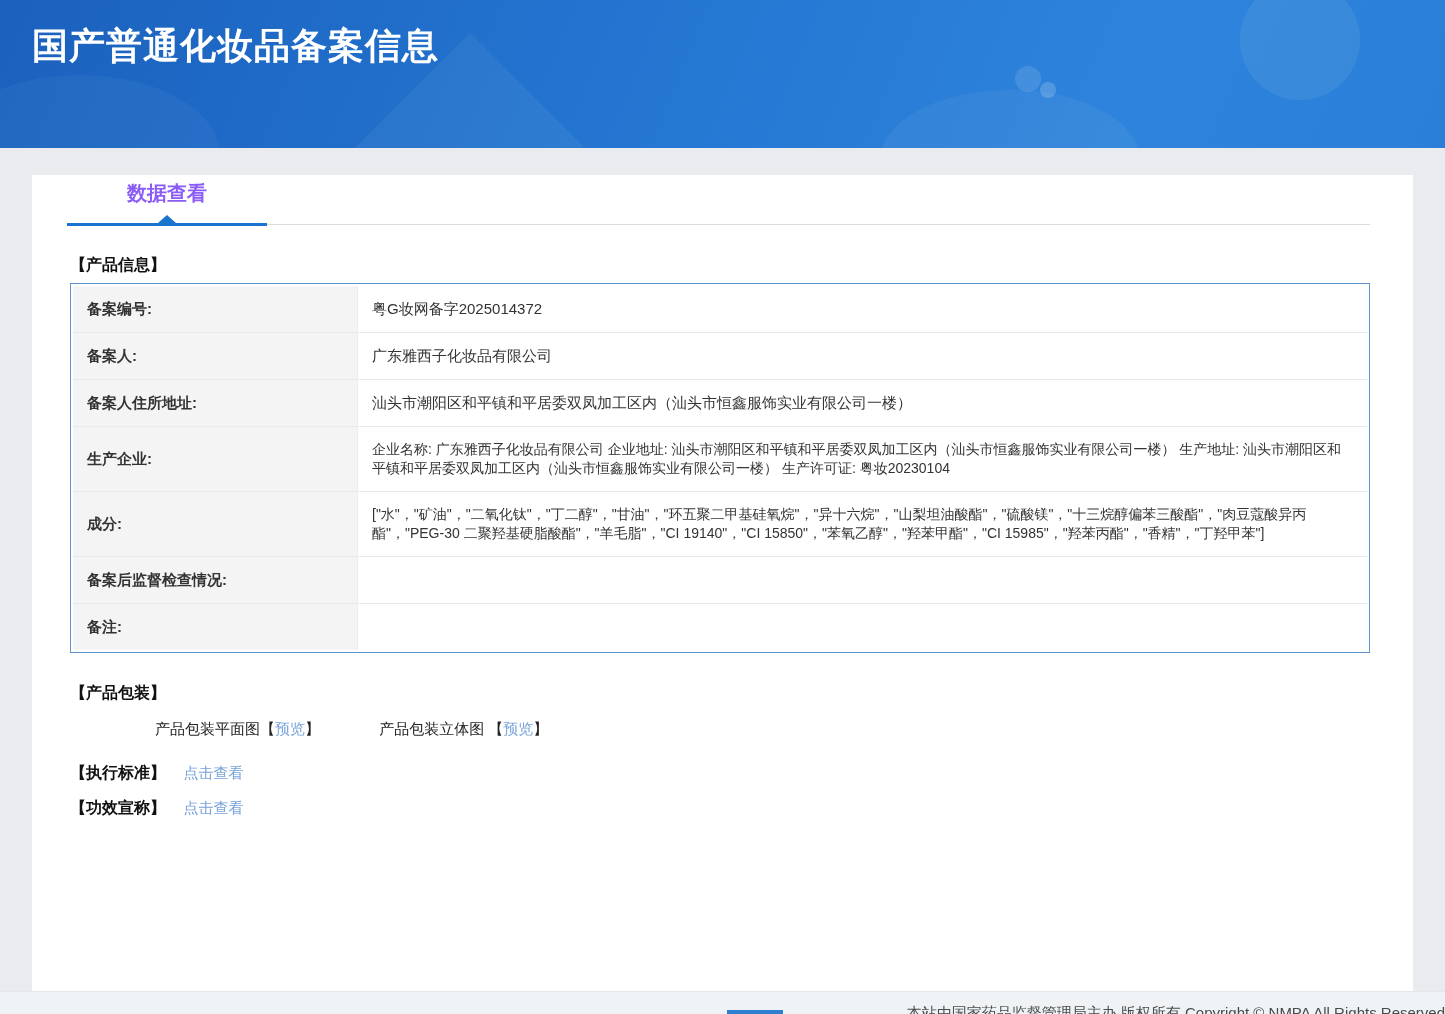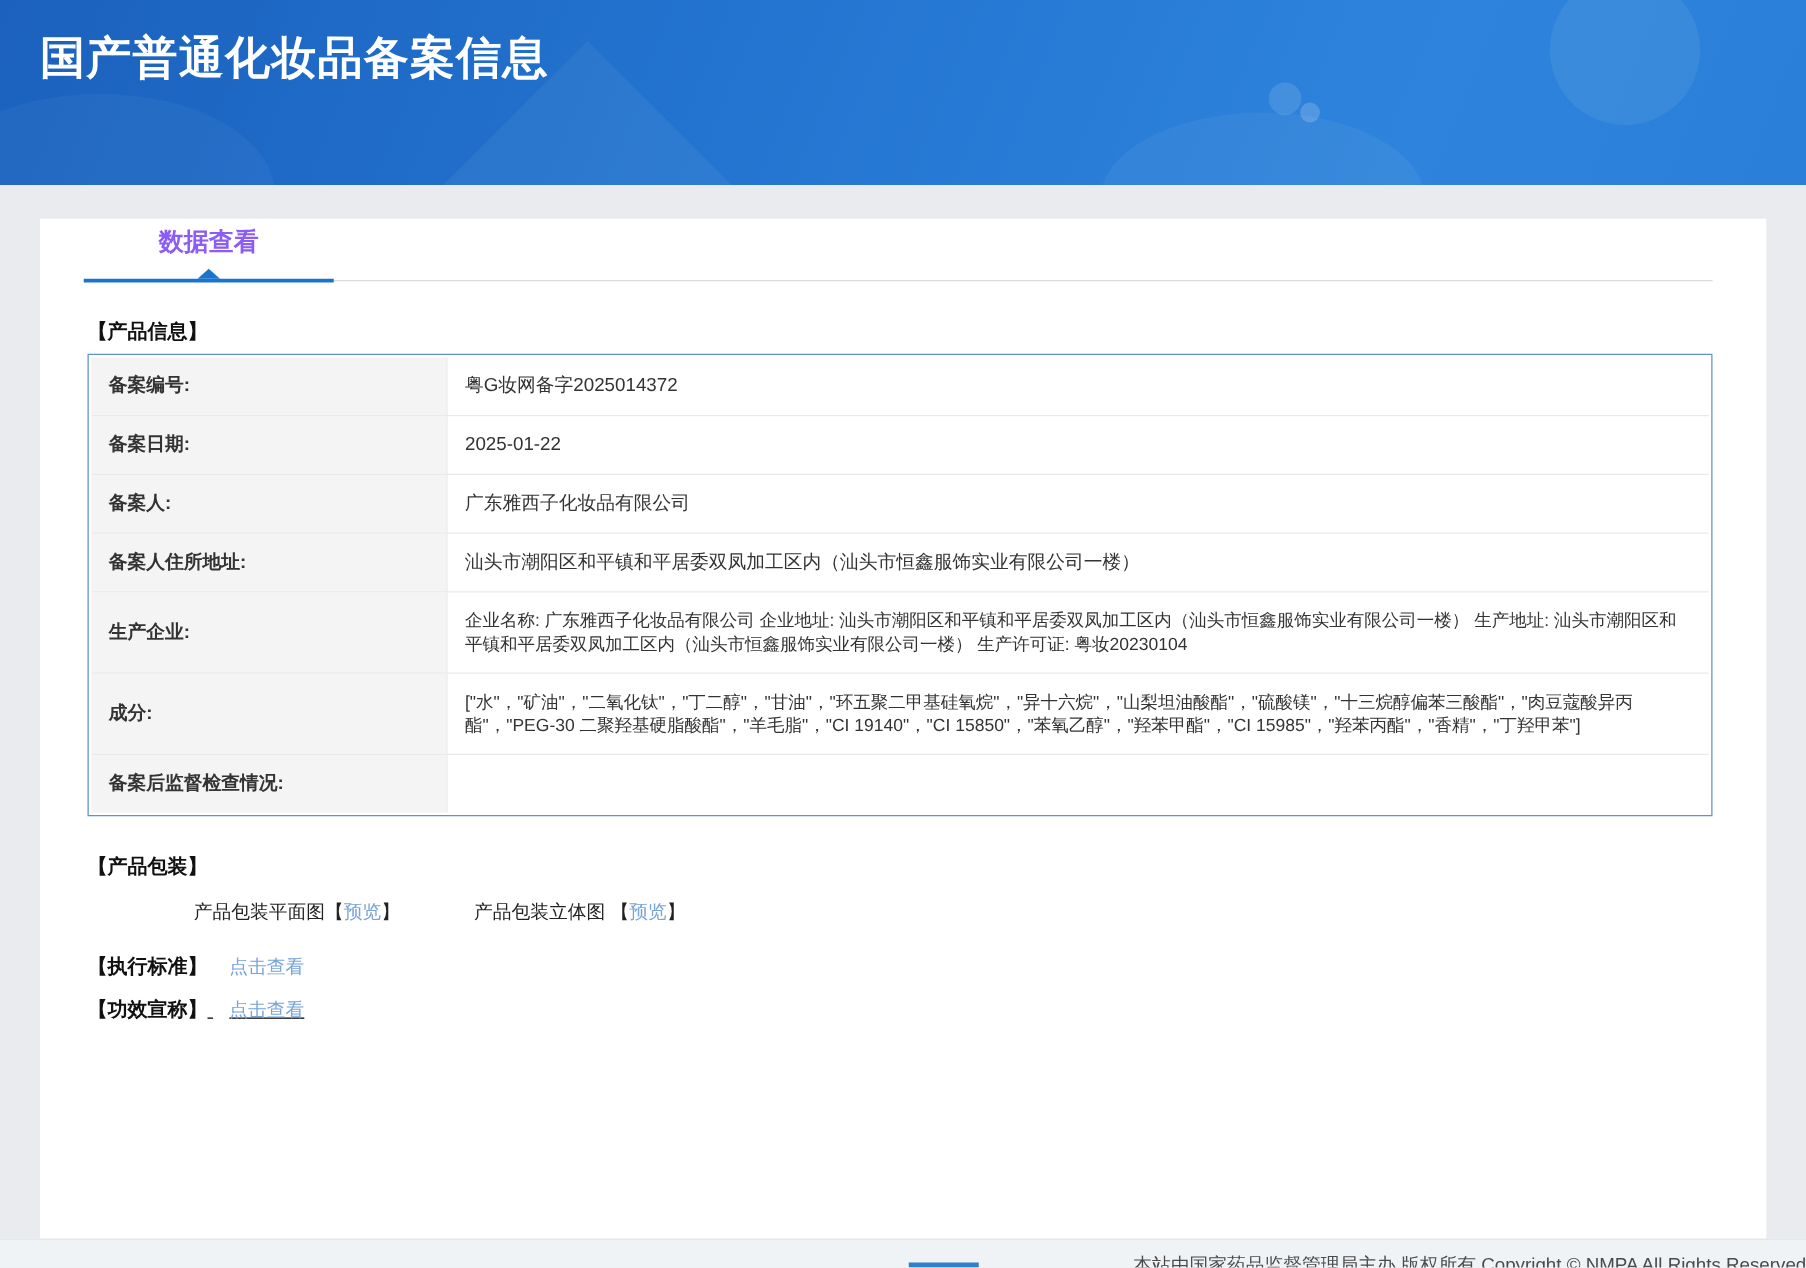--- a/index.html
+++ b/index.html
@@ -127,21 +127,21 @@
   .pack-item { display: inline-block; }
   .pack-item + .pack-item { margin-left: 55px; }
   .bracket { color: #222222; font-weight: 400; }
   a.link {
     color: #76a3da;
     text-decoration: none;
     cursor: pointer;
     font-size: 15px;
   }
   .std-row { margin: 24px 0 0 38px; font-size: 16px; }
-  .std-row + .std-row { margin-top: 14px; text-decoration: underline; }
+  .std-row + .std-row { margin-top: 14px; }
   .std-row a.link { margin-left: 13px; font-size: 15px; text-align: right; }
 
   
   .footer {
     margin-top: 0;
     height: 41px;
     background: #f0f3f6;
     border-top: 1px solid #e3e6ea;
     text-align: right;
     line-height: 41px;
@@ -181,41 +181,41 @@
   <div class="section-title">【产品信息】</div>
 
   <div class="info-table-wrap">
     <table class="info-table">
       <tbody>
         <tr>
           <td class="cell-label">备案编号:</td>
           <td class="cell-value">粤G妆网备字2025014372</td>
         </tr>
         <tr>
-          <td class="cell-label">备案日期:</td>
-          <td class="cell-value">2025-01-22</td>
-        </tr>
-        <tr>
           <td class="cell-label">备案人:</td>
           <td class="cell-value">广东雅西子化妆品有限公司</td>
         </tr>
         <tr>
           <td class="cell-label">备案人住所地址:</td>
           <td class="cell-value">汕头市潮阳区和平镇和平居委双凤加工区内（汕头市恒鑫服饰实业有限公司一楼）</td>
         </tr>
         <tr class="dense">
           <td class="cell-label">生产企业:</td>
           <td class="cell-value">企业名称: 广东雅西子化妆品有限公司 企业地址: 汕头市潮阳区和平镇和平居委双凤加工区内（汕头市恒鑫服饰实业有限公司一楼） 生产地址: 汕头市潮阳区和平镇和平居委双凤加工区内（汕头市恒鑫服饰实业有限公司一楼） 生产许可证: 粤妆20230104</td>
         </tr>
         <tr class="dense">
           <td class="cell-label">成分:</td>
           <td class="cell-value">["水"，"矿油"，"二氧化钛"，"丁二醇"，"甘油"，"环五聚二甲基硅氧烷"，"异十六烷"，"山梨坦油酸酯"，"硫酸镁"，"十三烷醇偏苯三酸酯"，"肉豆蔻酸异丙酯"，"PEG-30 二聚羟基硬脂酸酯"，"羊毛脂"，"CI 19140"，"CI 15850"，"苯氧乙醇"，"羟苯甲酯"，"CI 15985"，"羟苯丙酯"，"香精"，"丁羟甲苯"]</td>
         </tr>
         <tr>
           <td class="cell-label">备案后监督检查情况:</td>
+          <td class="cell-value"></td>
+        </tr>
+        <tr>
+          <td class="cell-label">备注:</td>
           <td class="cell-value"></td>
         </tr>
       </tbody>
     </table>
   </div>
 
   <div class="section-title">【产品包装】</div>
 
   <div class="packaging-row">
     <span class="pack-item">

